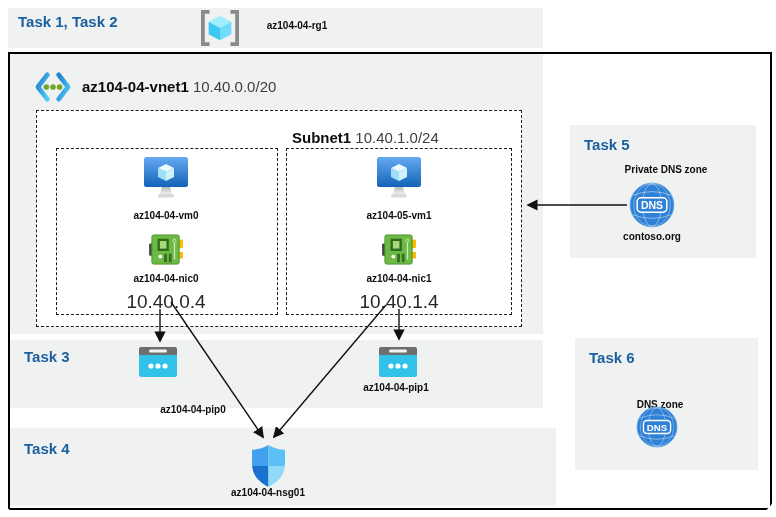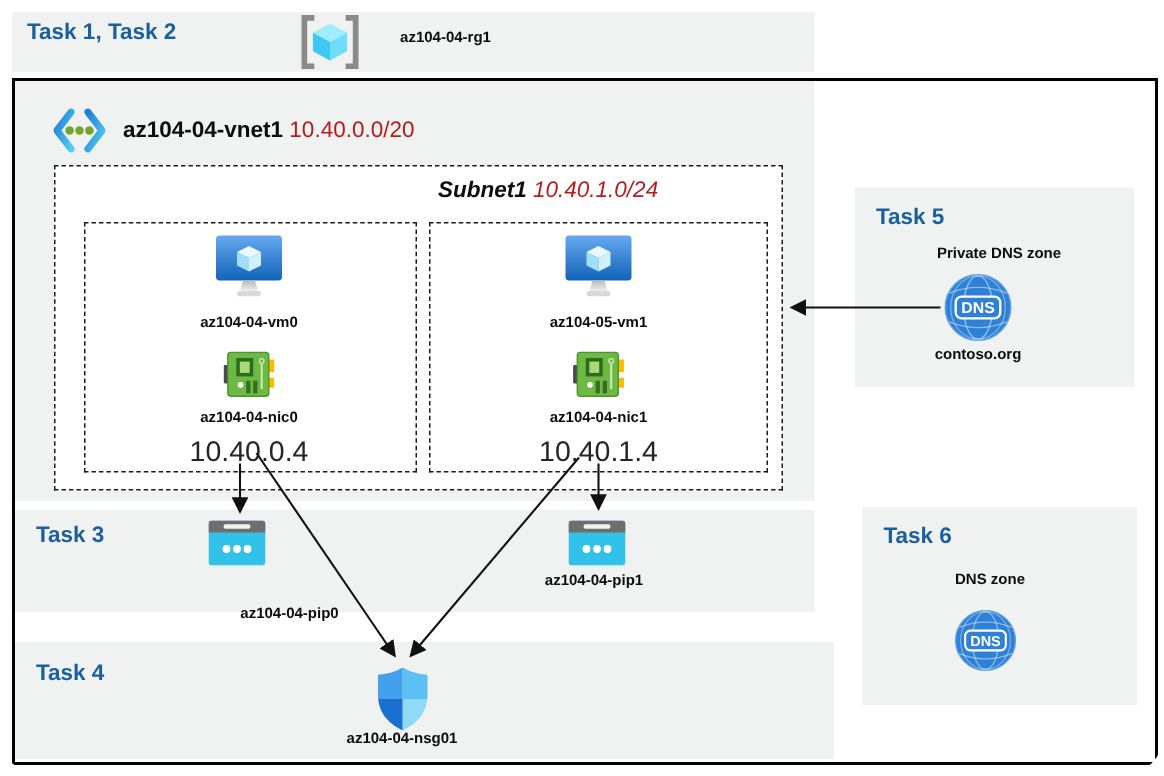--- a/index.html
+++ b/index.html
@@ -10,21 +10,21 @@
          border:2px solid #000;background:#fff;box-sizing:border-box;}
   .vnet-region{position:absolute;left:10px;top:54px;width:533px;height:280px;background:#F0F1F1;}
   .dashed{position:absolute;border:1px dashed #1a1a1a;box-sizing:border-box;}
   .white-fill{background:#fff;}
   .task-label{position:absolute;font-size:15px;font-weight:bold;color:#1A5F9E;white-space:nowrap;}
   .name-label{position:absolute;font-size:10px;font-weight:bold;color:#0d0d0d;
               white-space:nowrap;transform:translateX(-50%);}
   .plain-label{position:absolute;font-size:19px;color:#262626;white-space:nowrap;transform:translateX(-50%);}
   .inline-title{position:absolute;font-size:15px;white-space:nowrap;}
   .inline-title .bold{font-weight:bold;color:#0d0d0d;}
-  .inline-title .reg{font-weight:normal;color:#b91c1c;text-align:center;}
+  .inline-title .reg{font-weight:normal;color:#404040;text-align:center;}
   .arrow-layer{position:absolute;left:0;top:0;width:776px;height:517px;pointer-events:none;}
   .icon{position:absolute;}
 </style>
 </head>
 <body>
 
 <div class="canvas">
 
   <div class="band" style="left:8px;top:8px;width:535px;height:40px;"></div>
   <div class="task-label" style="left:18px;top:13px;">Task 1, Task 2</div>
@@ -55,21 +55,21 @@
     <circle cx="20" cy="17" r="3" fill="#71A62B"></circle>
     <circle cx="27" cy="17" r="3" fill="#71A62B"></circle>
   </svg>
   <div class="inline-title" style="left:82px;top:78px;">
     <span class="bold">az104-04-vnet1</span>
     <span class="reg">10.40.0.0/20</span>
   </div>
 
   <div class="dashed white-fill" style="left:36px;top:110px;width:486px;height:217px;"></div>
 
-  <div class="inline-title" style="left:292px;top:118px;font-style:italic;">
+  <div class="inline-title" style="left:292px;top:129px;">
     <span class="bold">Subnet1</span>
     <span class="reg">10.40.1.0/24</span>
   </div>
 
   <div class="dashed" style="left:56px;top:148px;width:222px;height:167px;"></div>
   <div class="dashed" style="left:286px;top:148px;width:226px;height:167px;"></div>
 
   <svg width="0" height="0" style="position:absolute">
     <defs>
       <linearGradient id="vmg" x1="0" y1="0" x2="0" y2="1">
@@ -184,21 +184,21 @@
     <ellipse cx="24" cy="24" rx="19" ry="22" fill="none" stroke="#FFFFFF" stroke-opacity="0.35"></ellipse>
     <path d="M4 14 Q24 6 44 14" fill="none" stroke="#FFFFFF" stroke-opacity="0.45"></path>
     <path d="M4 34 Q24 42 44 34" fill="none" stroke="#FFFFFF" stroke-opacity="0.45"></path>
     <rect x="8.5" y="16.5" width="31" height="15" rx="4" fill="#2E81D6" stroke="#FFFFFF" stroke-width="1.6"></rect>
     <text x="24" y="28" text-anchor="middle" font-size="11" font-weight="bold" fill="#FFFFFF" font-family="Liberation Sans, sans-serif">DNS</text>
   </svg>
   <div class="name-label" style="left:652px;top:231px;">contoso.org</div>
 
   <div class="band" style="left:575px;top:338px;width:183px;height:132px;"></div>
   <div class="task-label" style="left:589px;top:349px;">Task 6</div>
-  <div class="name-label" style="left:660px;top:381px;">DNS zone</div>
+  <div class="name-label" style="left:660px;top:399px;">DNS zone</div>
 
   <svg class="icon" style="left:636px;top:406px;" width="42" height="42" viewBox="0 0 48 48">
     <circle cx="24" cy="24" r="22.8" fill="#2E81D6" stroke="#5FA4E0"></circle>
     <ellipse cx="24" cy="24" rx="10" ry="22" fill="none" stroke="#FFFFFF" stroke-opacity="0.45"></ellipse>
     <ellipse cx="24" cy="24" rx="19" ry="22" fill="none" stroke="#FFFFFF" stroke-opacity="0.35"></ellipse>
     <path d="M4 14 Q24 6 44 14" fill="none" stroke="#FFFFFF" stroke-opacity="0.45"></path>
     <path d="M4 34 Q24 42 44 34" fill="none" stroke="#FFFFFF" stroke-opacity="0.45"></path>
     <rect x="8.5" y="16.5" width="31" height="15" rx="4" fill="#2E81D6" stroke="#FFFFFF" stroke-width="1.6"></rect>
     <text x="24" y="28" text-anchor="middle" font-size="11" font-weight="bold" fill="#FFFFFF" font-family="Liberation Sans, sans-serif">DNS</text>
   </svg>

